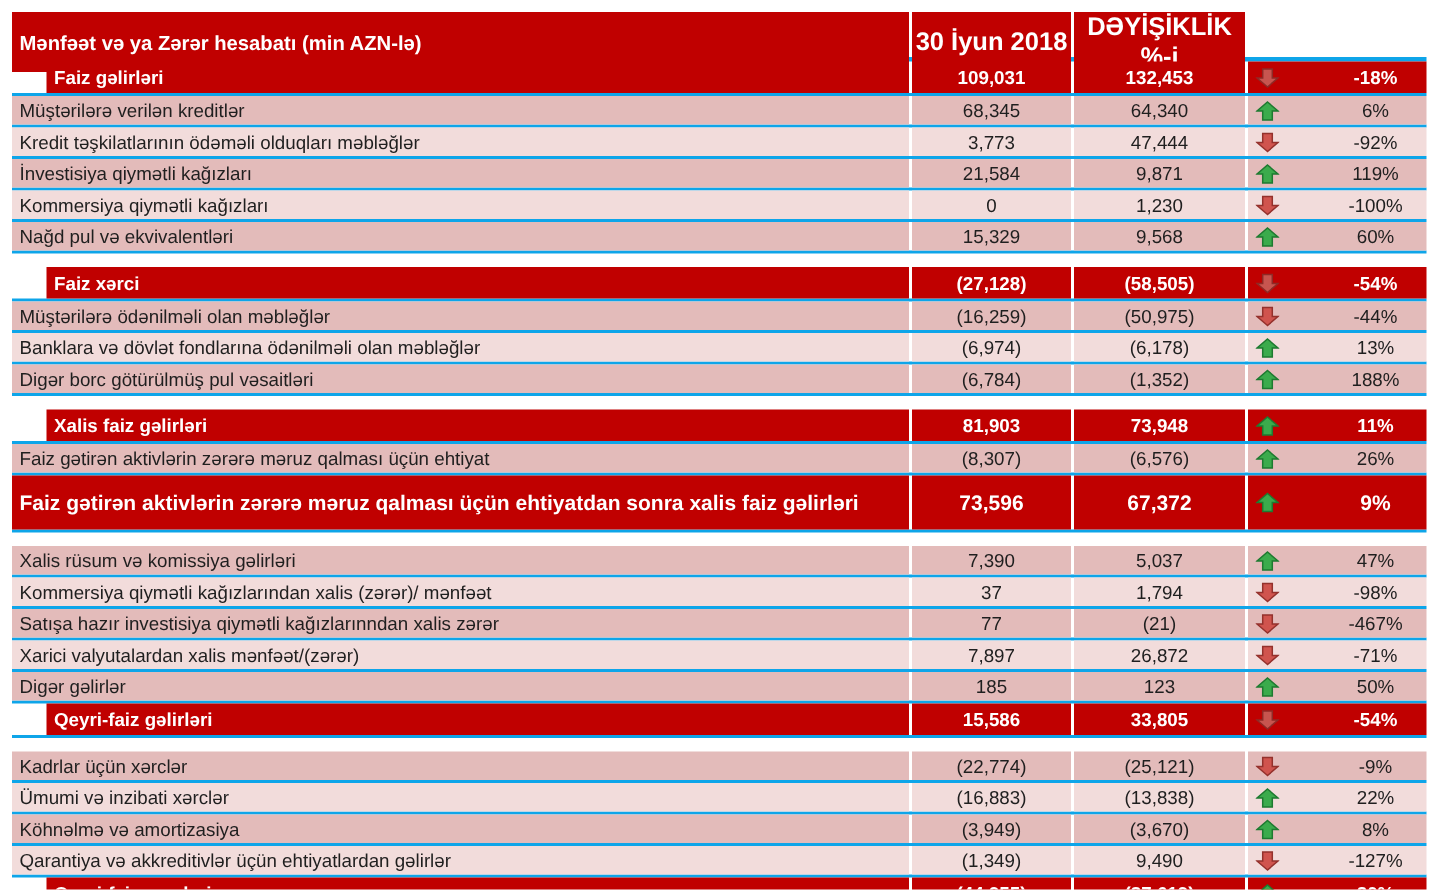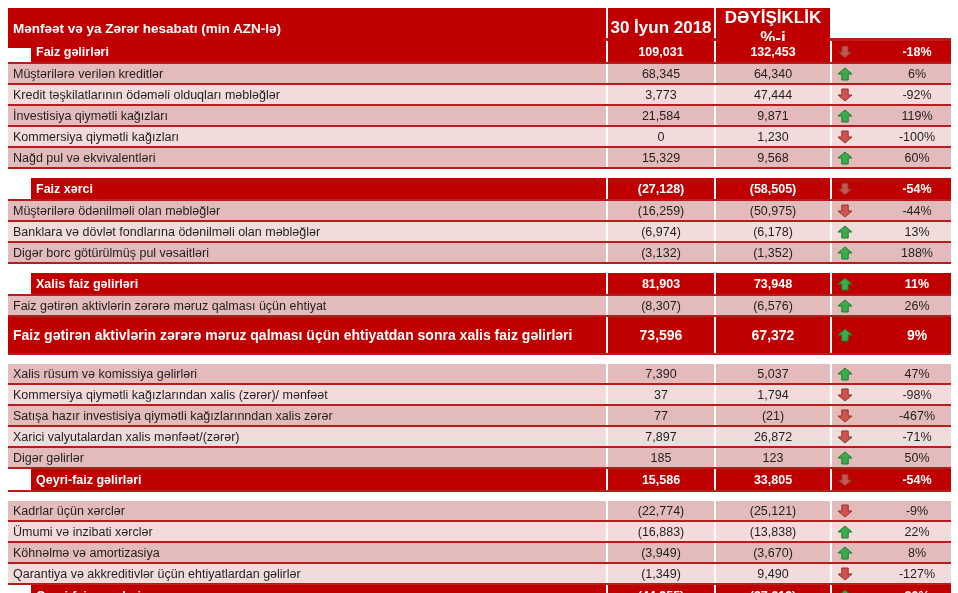--- a/index.html
+++ b/index.html
@@ -6,21 +6,21 @@
   body{
     width:958px;height:593px;overflow:hidden;
     font-family:"Liberation Sans", sans-serif;
     -webkit-font-smoothing:antialiased;
   }
   .report{width:943px;margin:8px 0 0 8px;}
   .row{
     display:grid;
     grid-template-columns:1fr 106px 114px 119px;
     column-gap:2px;
-    border-bottom:2px solid #b91c1c;
+    border-bottom:2px solid #0ea5e9;
   }
   .row.r-header{border-bottom-width:3px;}
   .cell{display:flex;align-items:center;box-sizing:border-box;}
   .c-label{padding-left:5px;justify-content:flex-start;}
   .c-num{justify-content:center;text-align:center;}
   .c-chg{position:relative;justify-content:center;}
   .c-chg .pct{width:100%;text-align:center;padding-left:14px;box-sizing:border-box;margin-left:37px;}
   .c-chg .arrow{position:absolute;left:5px;top:50%;transform:translateY(-50%);display:block;}
 
   
@@ -142,21 +142,21 @@
         <div class="cell c-num">(6,178)</div>
         <div class="cell c-chg">
           <svg width="16" height="14" viewBox="0 0 16 14" class="arrow">
             <polygon points="8,1 15,7 11.2,7 11.2,13 4.8,13 4.8,7 1,7" fill="#3BAB4C" stroke="#1E7A30" stroke-width="1"></polygon>
           </svg>
           <span class="pct">13%</span>
         </div>
       </div>
       <div class="row r-data v-dark">
         <div class="cell c-label">Digər borc götürülmüş pul vəsaitləri</div>
-        <div class="cell c-num">(3,132)</div>
+        <div class="cell c-num">(6,784)</div>
         <div class="cell c-num">(1,352)</div>
         <div class="cell c-chg">
           <svg width="16" height="14" viewBox="0 0 16 14" class="arrow">
             <polygon points="8,1 15,7 11.2,7 11.2,13 4.8,13 4.8,7 1,7" fill="#3BAB4C" stroke="#1E7A30" stroke-width="1"></polygon>
           </svg>
           <span class="pct">188%</span>
         </div>
       </div>
       <div class="row r-spacer"></div>
       <div class="row r-section">

